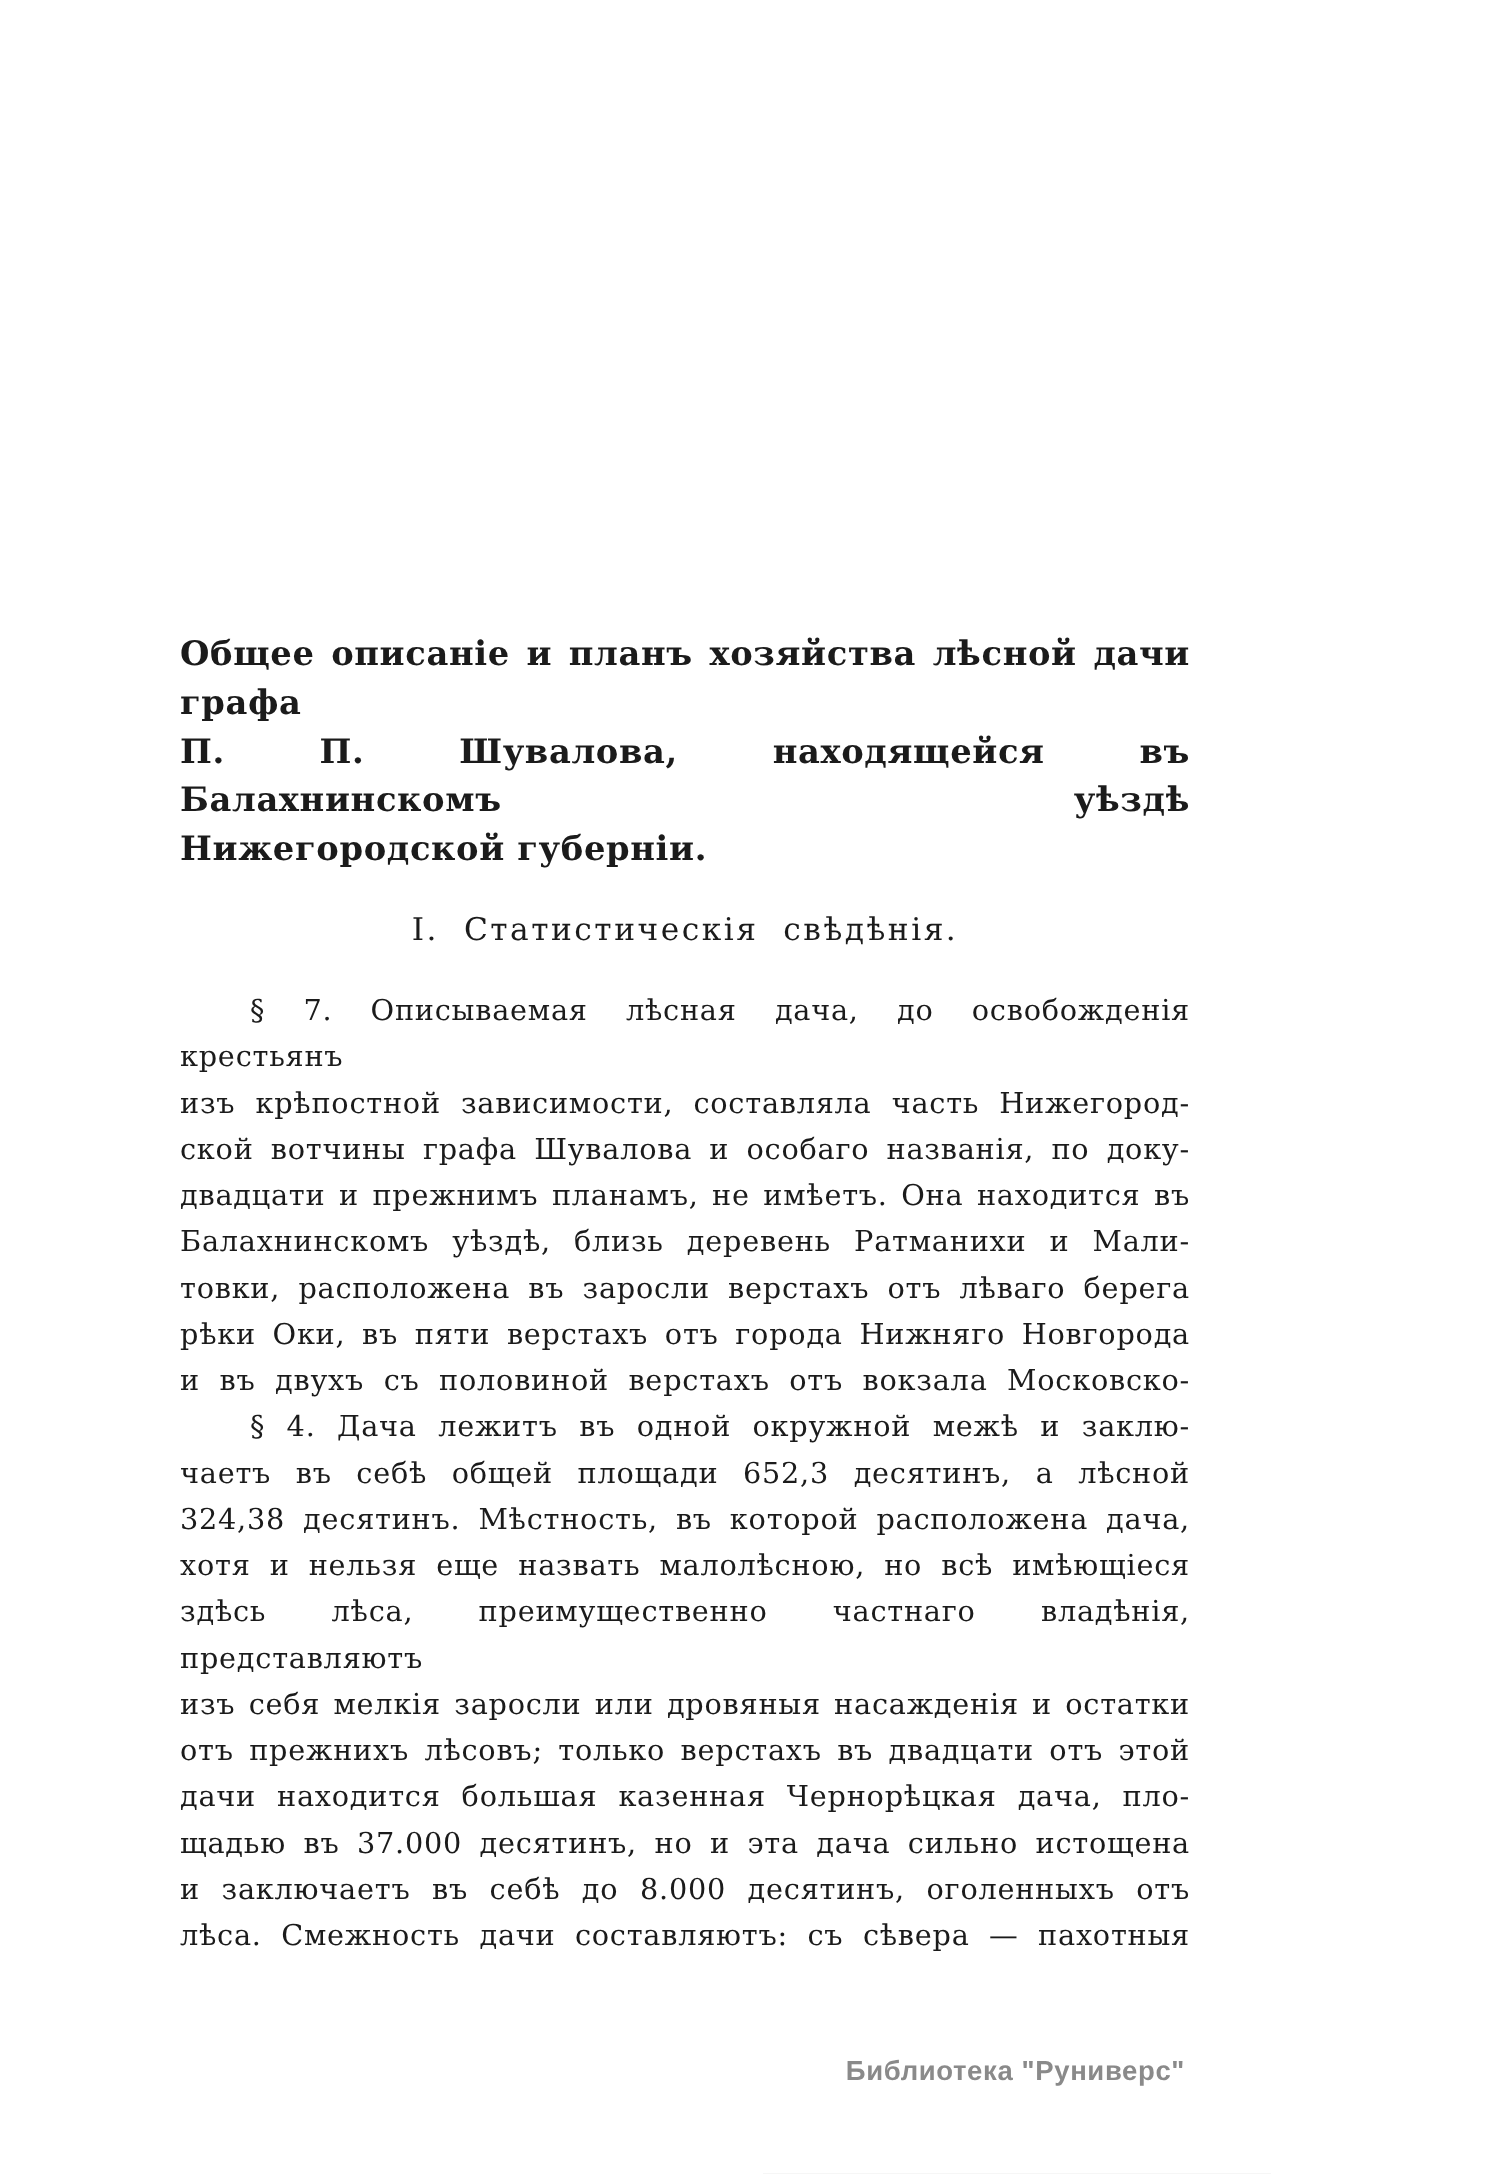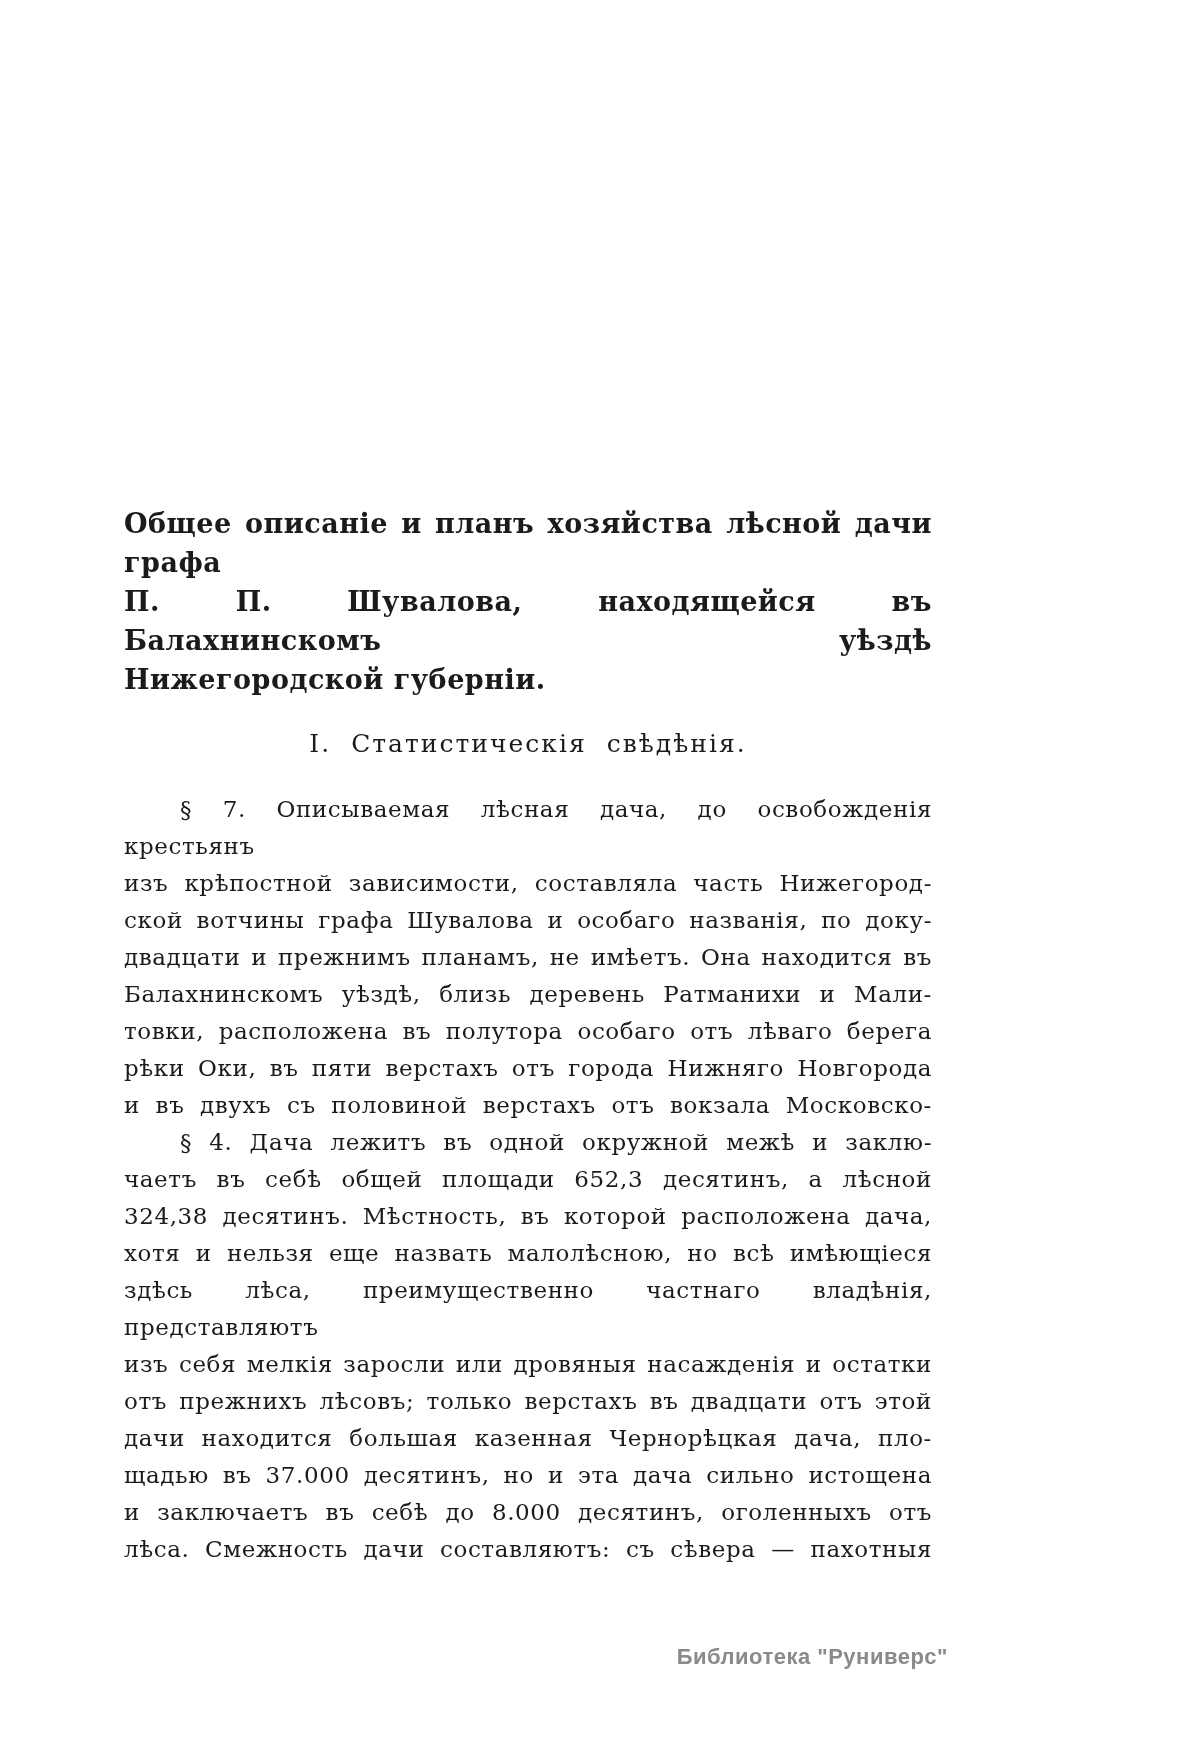--- a/index.html
+++ b/index.html
@@ -12,21 +12,21 @@
     width: 1200px;
     height: 1739px;
     margin: 0 auto;
     background: #ffffff;
     overflow: hidden;
     font-family: "DejaVu Serif", "Liberation Serif", serif;
     color: #1b1b1b;
   }
   .content {
     position: absolute;
-    left: 124px;
+    left: 144px;
     top: 504px;
     width: 808px;
   }
   .title-block {
     margin: 0;
   }
   .title-line {
     font-weight: bold;
     font-size: 27px;
     line-height: 39px;
@@ -88,21 +88,21 @@
         <div class="title-line last">Нижегородской губерніи.</div>
       </div>
     <div class="section-heading">I. Статистическія свѣдѣнія.</div>
     <div class="body-block" id="body-container">
         <div class="paragraph">
           <div class="body-line first">§ 7. Описываемая лѣсная дача, до освобожденія крестьянъ</div>
           <div class="body-line">изъ крѣпостной зависимости, составляла часть Нижегород-</div>
           <div class="body-line">ской вотчины графа Шувалова и особаго названія, по доку-</div>
           <div class="body-line">двадцати и прежнимъ планамъ, не имѣетъ. Она находится въ</div>
           <div class="body-line">Балахнинскомъ уѣздѣ, близь деревень Ратманихи и Мали-</div>
-          <div class="body-line">товки, расположена въ полутора особаго отъ лѣваго берега</div>
+          <div class="body-line">товки, расположена въ заросли верстахъ отъ лѣваго берега</div>
           <div class="body-line">рѣки Оки, въ пяти верстахъ отъ города Нижняго Новгорода</div>
           <div class="body-line">и въ двухъ съ половиной верстахъ отъ вокзала Московско-</div>
         </div>
         <div class="paragraph">
           <div class="body-line first">§ 4. Дача лежитъ въ одной окружной межѣ и заклю-</div>
           <div class="body-line">чаетъ въ себѣ общей площади 652,3 десятинъ, а лѣсной</div>
           <div class="body-line">324,38 десятинъ. Мѣстность, въ которой расположена дача,</div>
           <div class="body-line">хотя и нельзя еще назвать малолѣсною, но всѣ имѣющіеся</div>
           <div class="body-line">здѣсь лѣса, преимущественно частнаго владѣнія, представляютъ</div>
           <div class="body-line">изъ себя мелкія заросли или дровяныя насажденія и остатки</div>

